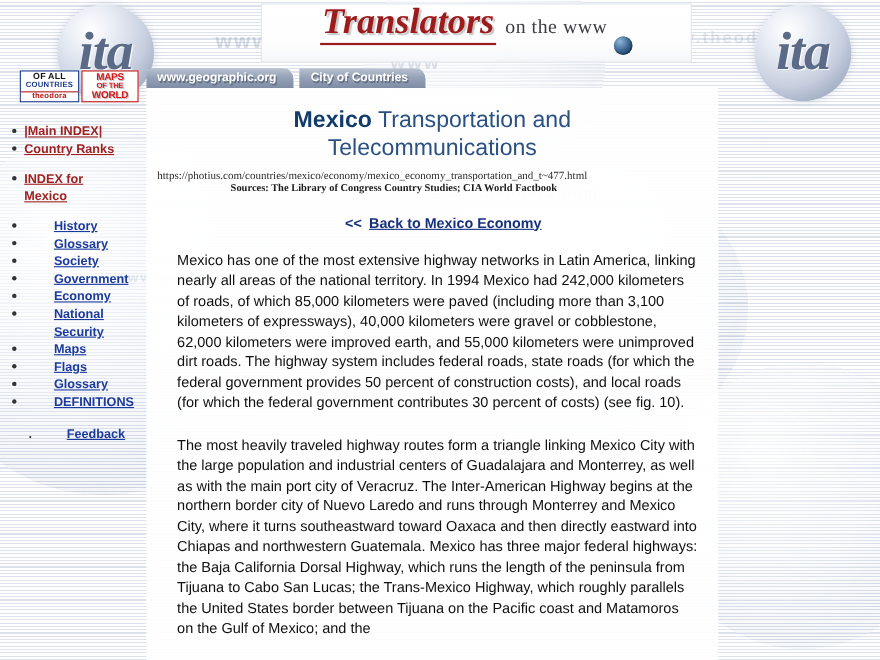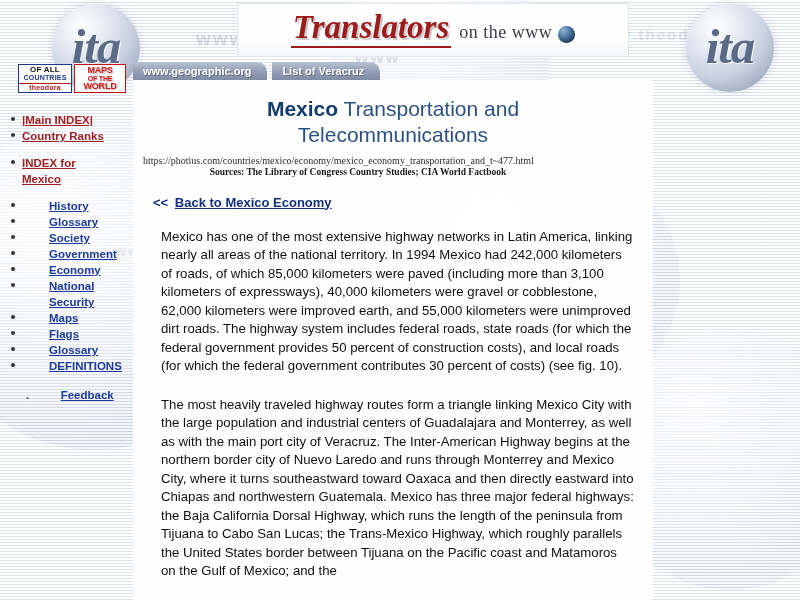--- a/index.html
+++ b/index.html
@@ -109,21 +109,20 @@
   
   #banner {
     position: absolute;
     left: 237px;
     top: 3px;
     width: 390px;
     height: 52px;
     background: linear-gradient(to bottom, #ffffff 0%, #fdfdfd 72%, #f4f6f9 100%);
     border: 1px solid #e3e7ee;
     display: flex;
-    align-items: center;
     justify-content: center;
     overflow: hidden;
   }
   #banner-inner {
     display: flex;
     align-items: baseline;
     gap: 8px;
     transform: translateY(-1px);
   }
   #banner-word {
@@ -326,20 +325,21 @@
     font-size: 9.5px;
     font-weight: bold;
     color: #1a1a1a;
     padding-right: 70px;
   }
   #backlink-row {
     margin: 18px 0 0 20px;
     font-size: 13px;
     font-weight: bold;
     color: #15317e;
+    text-align: center;
   }
   #backlink-row .chev { color: #15317e; margin-right: 3px; }
   #backlink-row a {
     color: #15317e;
     text-decoration: underline;
     cursor: pointer;
   }
   .para {
     margin: 18px 18px 0 28px;
     font-size: 13.2px;
@@ -375,21 +375,21 @@
   <div id="banner">
     <div id="banner-inner">
       <span id="banner-word">Translators</span>
       <span id="banner-sub">on the www</span>
       <span id="banner-globe"></span>
     </div>
   </div>
 
   <div id="tabs">
     <div class="tab">www.geographic.org</div>
-    <div class="tab sep">List of Veracruz</div>
+    <div class="tab sep">City of Countries</div>
   </div>
 
   <div id="badges">
     <div id="badge-countries">
       <span class="l1">OF ALL</span>
       <span class="l2">COUNTRIES</span>
       <span class="l3">theodora</span>
     </div>
     <div id="badge-maps">
       <span>MAPS</span>

